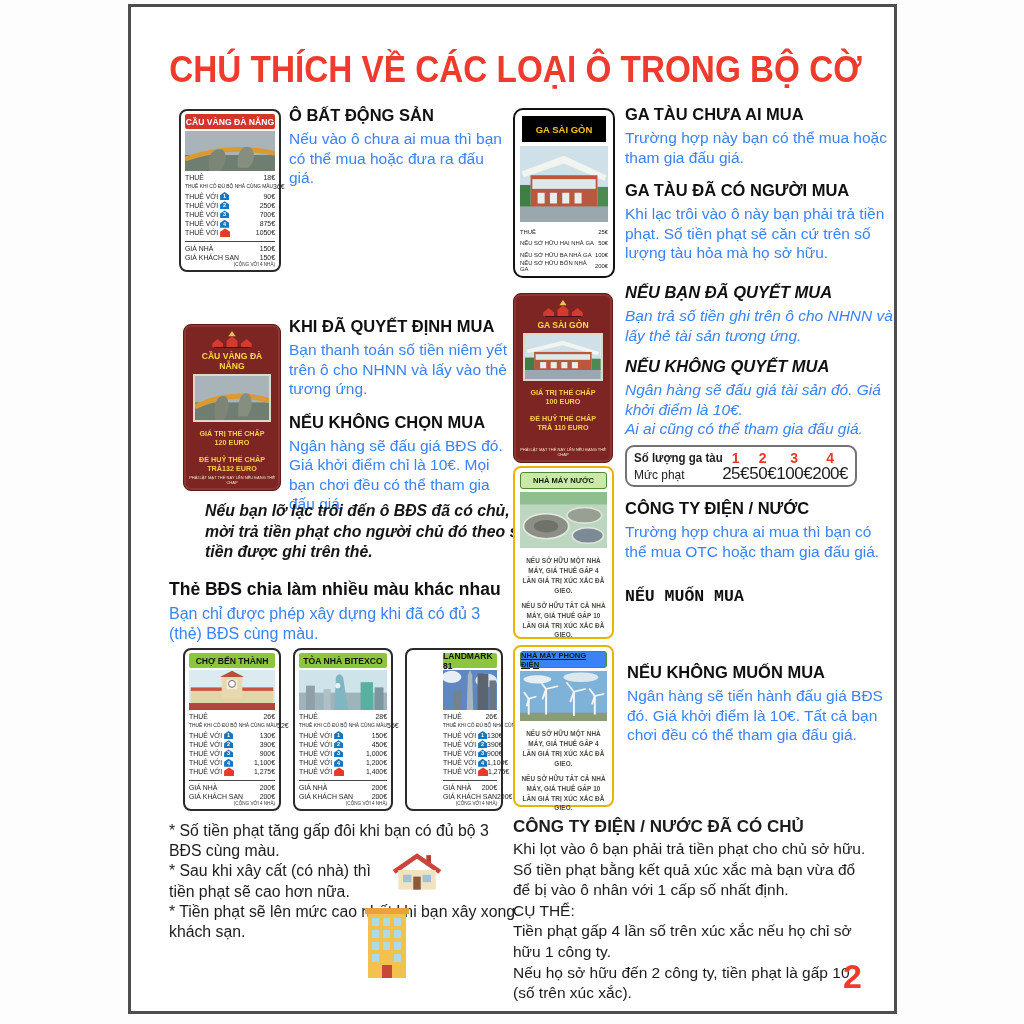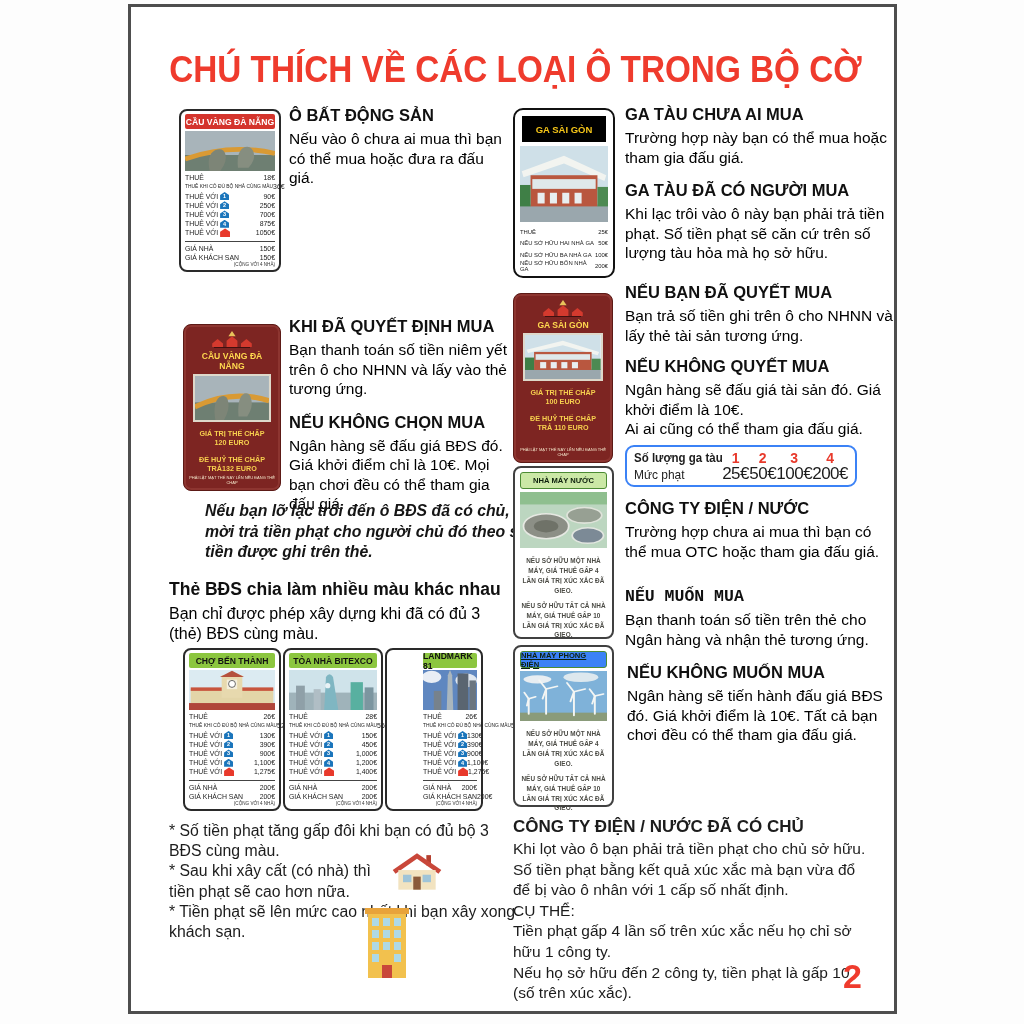--- a/index.html
+++ b/index.html
@@ -5,21 +5,21 @@
   html,body{margin:0;padding:0;background:#fdfdfd;}
   body{width:1024px;height:1024px;position:relative;font-family:"Liberation Sans","DejaVu Sans",sans-serif;color:#1c1c1c;}
   .page{position:absolute;left:128px;top:4px;width:769px;height:1010px;background:#fff;border:3px solid #4e4e4e;box-sizing:border-box;}
   .abs{position:absolute;}
 
   
   .page-title{top:42px;left:0;width:100%;text-align:center;font-size:37px;font-weight:bold;color:#ef3b2d;transform:scaleX(.9);letter-spacing:0px;white-space:nowrap;}
 
   
   .sec h3{margin:0 0 4px 0;font-size:16.5px;font-weight:bold;color:#101010;}
-  .sec p{margin:0 0 12px 0;font-size:15.5px;line-height:1.26;color:#000000;}
+  .sec p{margin:0 0 12px 0;font-size:15.5px;line-height:1.26;color:#3b82f6;}
   .note-italic{font-size:15.8px;font-weight:bold;font-style:italic;line-height:1.3;color:#151515;margin-left:36px;}
   .bullets p{margin:0;font-size:15.8px;line-height:1.28;}
   .bottom-sec h3{margin:0 0 2px 0;font-size:17px;font-weight:bold;}
   .bottom-sec p{margin:0;font-size:15.5px;line-height:1.33;}
   .pagenum{font-size:34px;font-weight:bold;color:#ef3b2d;}
 
   
   .pcard{background:#fff;border:2px solid #2a2a2a;border-radius:8px;padding:3px 4px;box-sizing:border-box;display:flex;flex-direction:column;}
   .pcard .head{height:15px;display:flex;align-items:center;justify-content:center;font-size:8.6px;font-weight:bold;border-radius:2px;flex:none;}
   .head-red{background:#d4342c;color:#fff;}
@@ -45,35 +45,35 @@
   .mcard{background:#7d2522;border:1px solid #5c1a16;border-radius:8px;padding:5px 5px 4px 5px;box-sizing:border-box;display:flex;flex-direction:column;align-items:center;text-align:center;color:#f7cf4e;box-shadow:inset 0 0 0 2px #8d3530;}
   .mcard .mlogo{height:20px;flex:none;}
   .mcard .mtitle{font-size:8.6px;font-weight:bold;margin:1px 0 3px 0;color:#ffd94f;}
   .mcard .mphoto{width:86%;height:44px;border:2px solid #ded8ca;background:#fff;flex:none;overflow:hidden;}
   .mcard .mphoto svg{display:block;width:100%;height:100%;}
   .mcard .mlab{font-size:7.2px;font-weight:bold;margin-top:7px;line-height:1.3;}
   .mcard .mval{font-size:7.2px;font-weight:bold;line-height:1.3;}
   .mcard .mfoot{font-size:4px;color:#f2e3c8;margin-top:auto;line-height:1.2;}
 
   
-  .ucard{background:#fff;border:2px solid #404040;border-radius:8px;padding:4px 5px;box-sizing:border-box;display:flex;flex-direction:column;}
+  .ucard{background:#fff;border:2px solid #eab308;border-radius:8px;padding:4px 5px;box-sizing:border-box;display:flex;flex-direction:column;}
   .ucard .head{height:15px;display:flex;align-items:center;justify-content:center;font-size:7.6px;font-weight:bold;color:#0d200d;border:1px solid #4c8b34;border-radius:3px;flex:none;}
   .u-light{background:#cbe8a6;}
   .u-mid{background:#3b82f6;text-decoration:underline;}
   .ucard .photo{height:56px;margin:3px 0;flex:none;}
   .ucard .up{font-size:6.4px;line-height:1.55;color:#4a4a44;text-align:center;margin:5px 1px 0 1px;font-weight:bold;letter-spacing:.1px;}
 
   
-  .rail-table{border:2px solid #3b82f6;border-radius:9px;padding:3px 7px;box-sizing:border-box;background:#fff;display:grid;grid-template-columns:88px repeat(4,1fr);grid-auto-rows:16px;align-items:center;}
+  .rail-table{border:2px solid #737373;border-radius:9px;padding:3px 7px;box-sizing:border-box;background:#fff;display:grid;grid-template-columns:88px repeat(4,1fr);grid-auto-rows:16px;align-items:center;}
   .rail-table .lab1{font-size:12.5px;font-weight:bold;transform:scaleX(.92);transform-origin:left;white-space:nowrap;}
   .rail-table .lab2{font-size:13px;transform:scaleX(.92);transform-origin:left;white-space:nowrap;}
   .rail-table .cnt{font-size:14px;font-weight:bold;color:#e8392b;text-align:center;}
   .rail-table .fin{font-size:17px;text-align:center;letter-spacing:-.5px;}
 
-  .green-row{display:flex;gap:2px;}
+  .green-row{display:flex;gap:12px;}
 </style>
 </head>
 <body>
 
 <div class="page">
 
   <div class="abs page-title">CHÚ THÍCH VỀ CÁC LOẠI Ô TRONG BỘ CỜ</div>
 
   <div class="abs pcard" style="left:48px;top:102px;width:102px;height:163px;">
     <div class="head head-red">CẦU VÀNG ĐÀ NẴNG</div>
@@ -532,21 +532,21 @@
           <rect x="88" y="42" width="12" height="20" fill="#4d8a52"></rect>
         </svg>
     </div>
     <div class="mlab">GIÁ TRỊ THẾ CHẤP</div>
     <div class="mval">100 EURO</div>
     <div class="mlab">ĐỂ HUỶ THẾ CHẤP</div>
     <div class="mval">TRẢ 110 EURO</div>
     <div class="mfoot">PHẢI LẬT MẶT THẺ NÀY LÊN NẾU ĐANG THẾ CHẤP</div>
   </div>
 
-  <div class="abs sec" style="left:494px;top:276px;width:270px;">
+  <div class="abs sec" style="left:494px;top:276px;width:270px;font-style:italic;">
     <h3>NẾU BẠN ĐÃ QUYẾT MUA</h3>
     <p>Bạn trả số tiền ghi trên ô cho NHNN và lấy thẻ tài sản tương ứng.</p>
     <h3 style="margin-top:12px;">NẾU KHÔNG QUYẾT MUA</h3>
     <p style="margin-bottom:0;">Ngân hàng sẽ đấu giá tài sản đó. Giá khởi điểm là 10€.</p>
     <p>Ai ai cũng có thể tham gia đấu giá.</p>
   </div>
 
   <div class="abs rail-table" style="left:494px;top:438px;width:232px;">
     <span class="lab1">Số lượng ga tàu</span>
     <span class="cnt">1</span>
@@ -573,21 +573,20 @@
         </svg>
     </div>
     <div class="up">NẾU SỞ HỮU MỘT NHÀ MÁY, GIÁ THUÊ GẤP 4 LẦN GIÁ TRỊ XÚC XẮC ĐÃ GIEO.</div>
     <div class="up">NẾU SỞ HỮU TẤT CẢ NHÀ MÁY, GIÁ THUÊ GẤP 10 LẦN GIÁ TRỊ XÚC XẮC ĐÃ GIEO.</div>
   </div>
 
   <div class="abs sec" style="left:494px;top:492px;width:270px;">
     <h3>CÔNG TY ĐIỆN / NƯỚC</h3>
     <p>Trường hợp chưa ai mua thì bạn có thể mua OTC hoặc tham gia đấu giá.</p>
     <h3 style="margin-top:26px;font-family:Liberation Mono, monospace;">NẾU MUỐN MUA</h3>
-    <p>Bạn thanh toán số tiền trên thẻ cho Ngân hàng và nhận thẻ tương ứng.</p>
   </div>
 
   <div class="abs ucard" style="left:382px;top:638px;width:101px;height:162px;">
     <div class="head u-mid">NHÀ MÁY PHONG ĐIỆN</div>
     <div class="photo" style="height:50px;">
       <svg viewBox="0 0 100 72" preserveAspectRatio="none">
           <rect width="100" height="72" fill="#7fb2d9"></rect>
           <ellipse cx="20" cy="12" rx="16" ry="6" fill="#e8eef2"></ellipse>
           <ellipse cx="70" cy="9" rx="20" ry="7" fill="#dde8ee"></ellipse>
           <rect y="60" width="100" height="12" fill="#8a9b7a"></rect>

